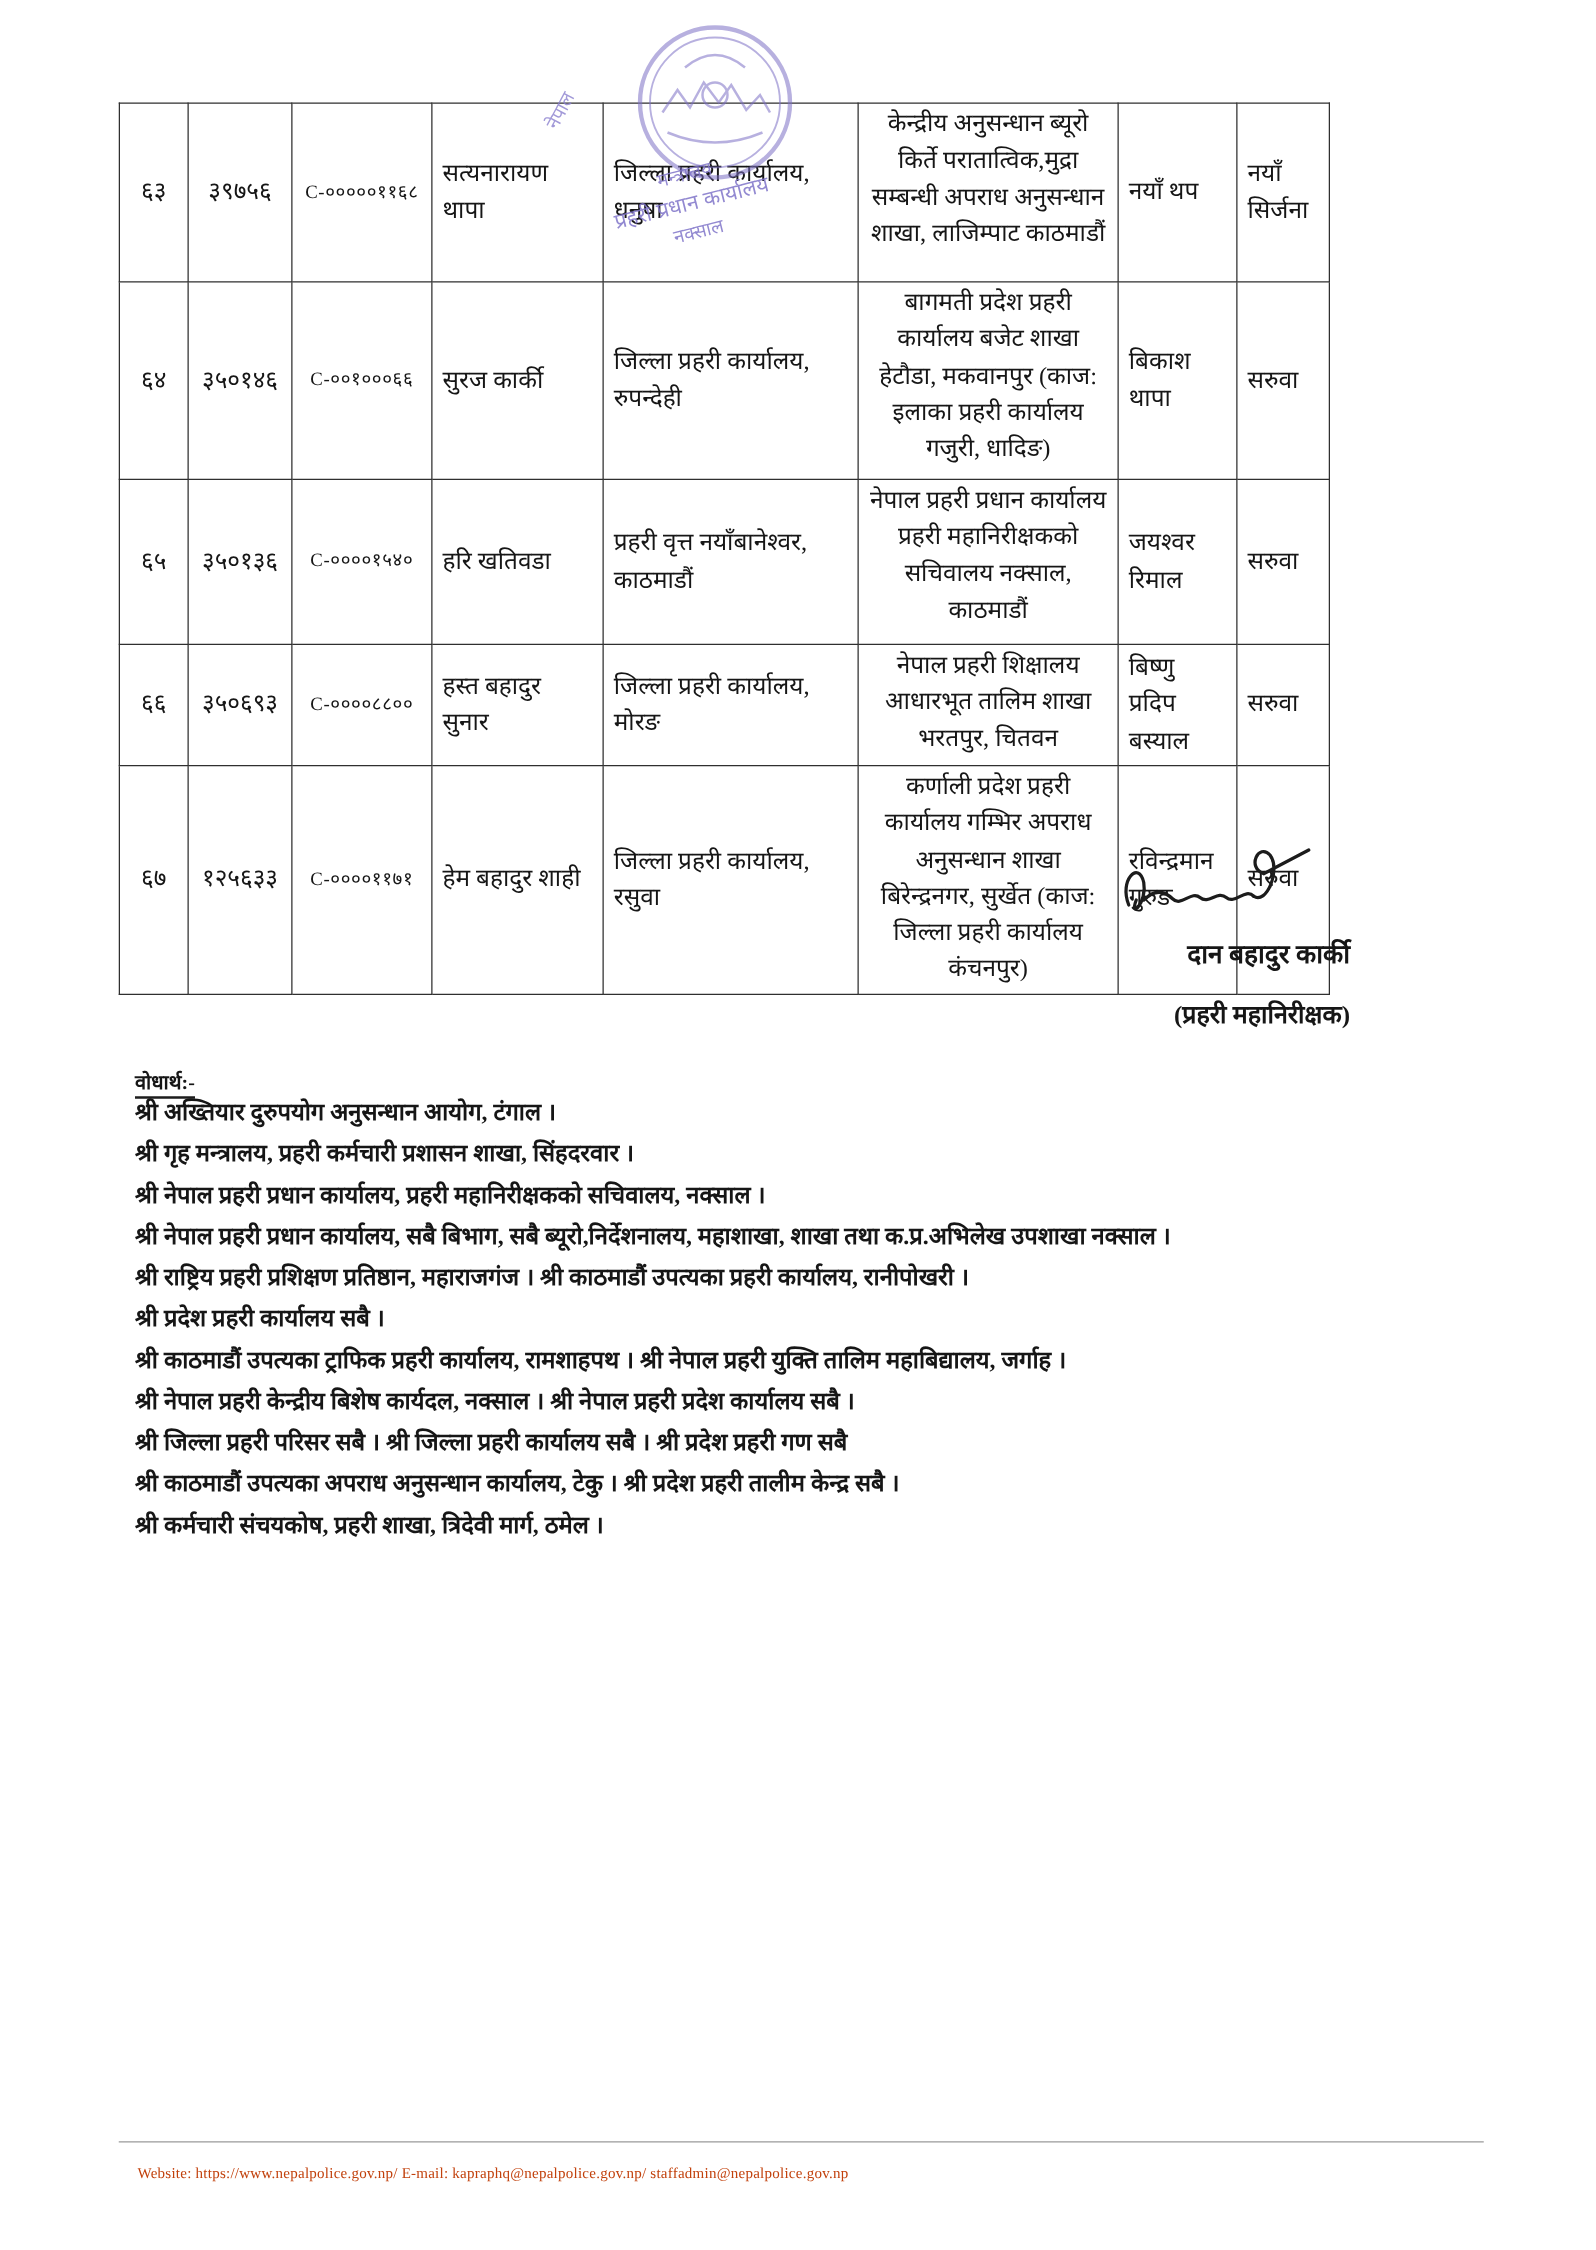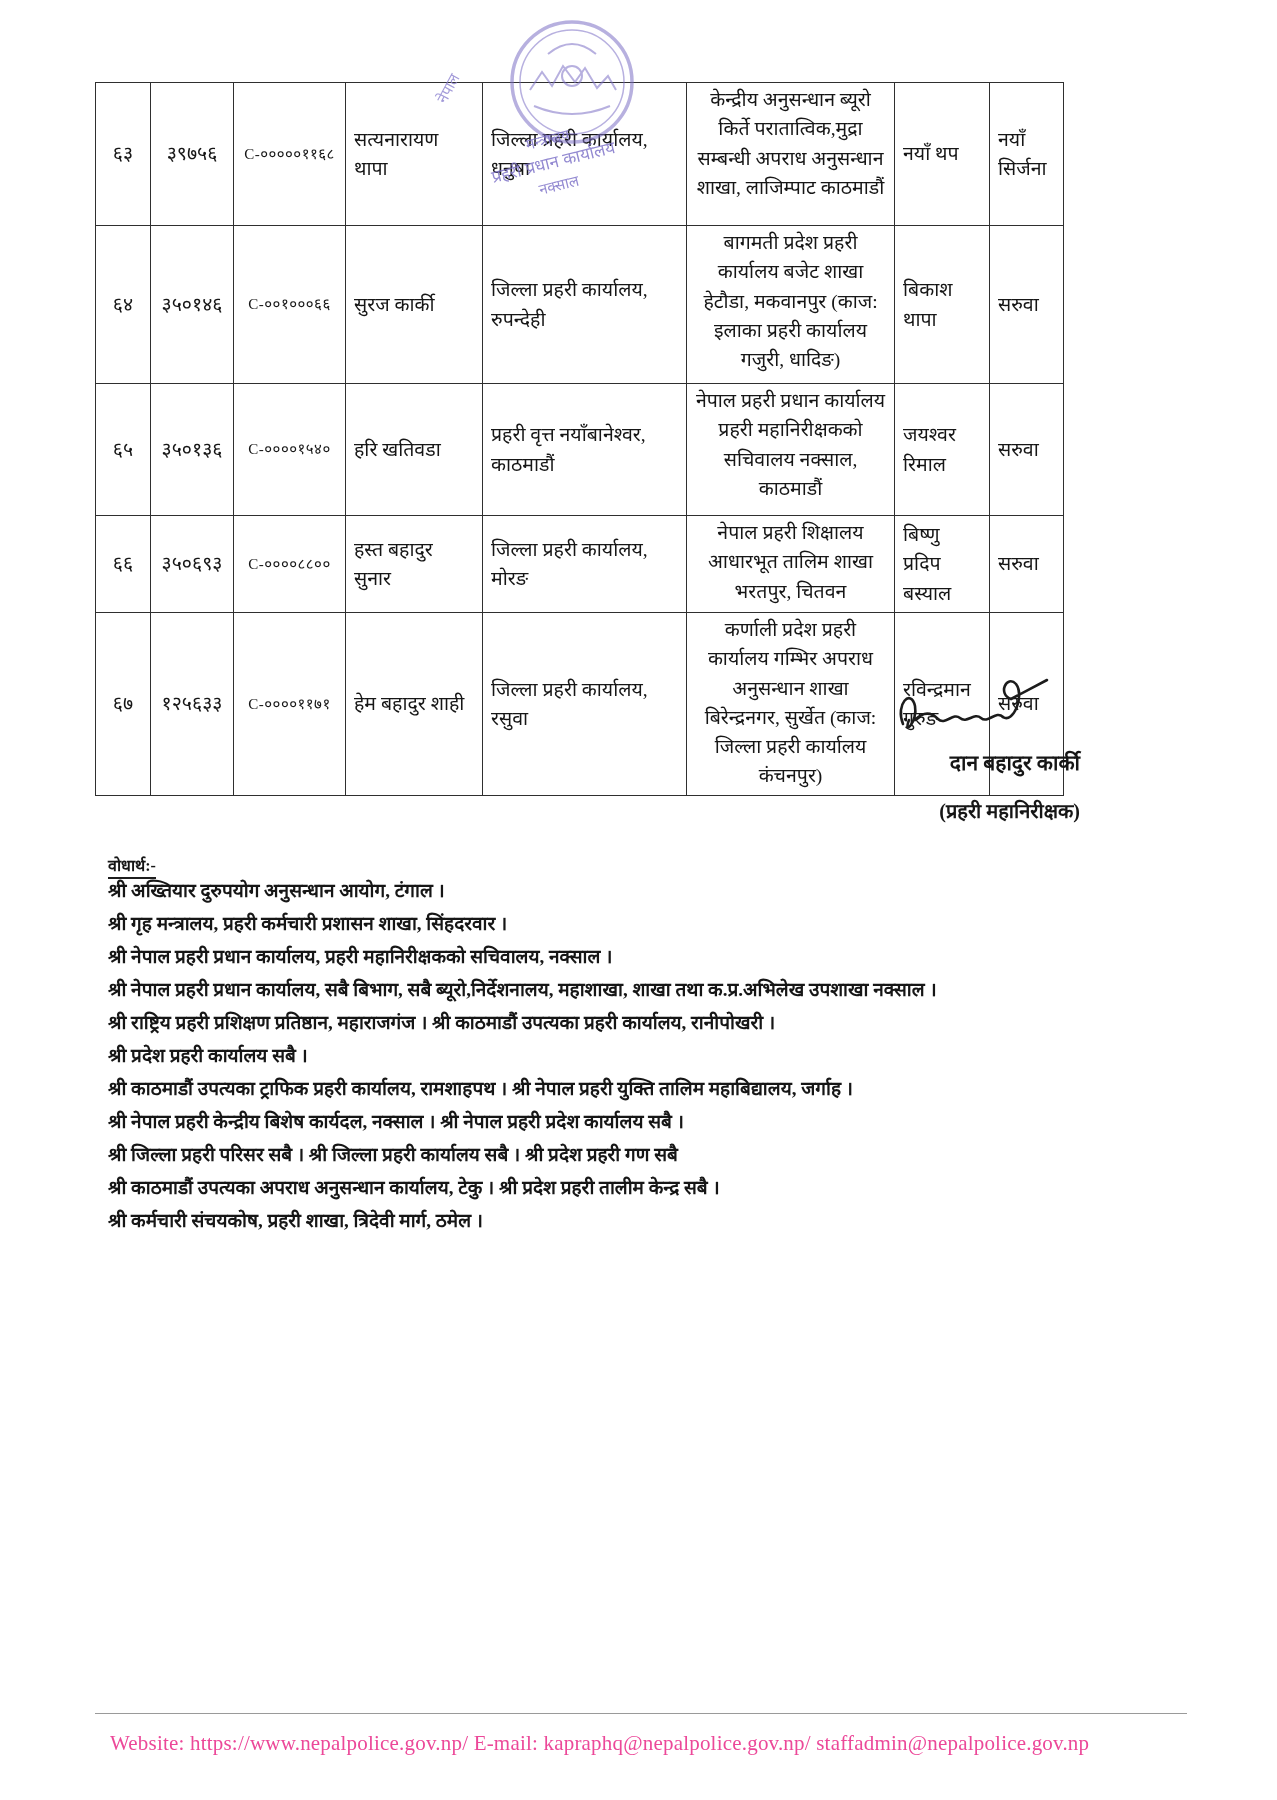--- a/index.html
+++ b/index.html
@@ -60,21 +60,21 @@
   }
   .cc-list{position:absolute;left:108px;top:874px;width:1120px;font-size:19px;}
   .cc-item{height:33px;line-height:33px;white-space:nowrap;overflow:hidden;font-weight:bold;}
   
   .footer-divider{
     position:absolute;left:95px;top:1713px;width:1092px;height:0;
     border-top:1.6px solid #9a9a9a;
   }
   .footer-contact{
     position:absolute;left:110px;top:1731px;width:1080px;
-    font-size:21px;color:#ec4899;letter-spacing:.2px;
+    font-size:12px;color:#c2410c;letter-spacing:.2px;
     white-space:nowrap;
   }
 </style>
 </head>
 <body>
 
 <div class="page">
 
   <table class="doc-table">
     <colgroup>

